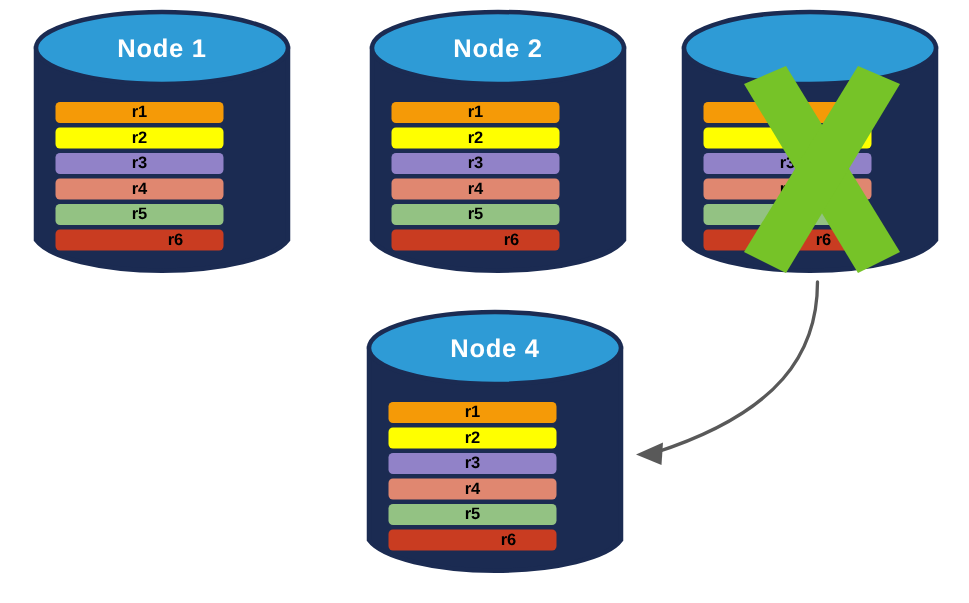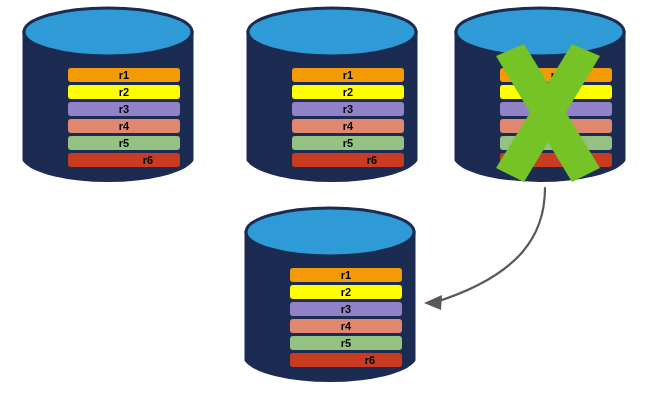--- a/index.html
+++ b/index.html
@@ -36,21 +36,21 @@
     text-align: center;
     color: #ffffff;
     font-size: 17px;
     font-weight: bold;
     letter-spacing: 0.5px;
     z-index: 3;
     pointer-events: none;
   }
   .rows {
     position: absolute;
-    left: 46px;
+    left: 15px;
     top: 62px;
     width: 112px;
     z-index: 2;
   }
   .row {
     height: 14px;
     margin-bottom: 3px;
     border-radius: 3px;
     text-align: center;
     font-size: 11px;
@@ -79,35 +79,37 @@
 </head>
 <body>
 
 <div id="canvas">
 
   <div class="node" style="left:22px; top:6px;">
     <svg class="cyl-svg" viewBox="0 0 172 180">
       <path d="M2,26 L2,154 A86,26 0 0 0 170,154 L170,26 Z" fill="#1B2B52" stroke="#1B2B52" stroke-width="3"></path>
       <ellipse cx="86" cy="26" rx="84" ry="24" fill="#2E9BD6" stroke="#1B2B52" stroke-width="3"></ellipse>
     </svg>
+    <div class="node-title">Node  1</div>
     <div class="rows">
       <div class="row" style="background:#F59A07;">r1</div>
       <div class="row" style="background:#FFFF00;">r2</div>
       <div class="row" style="background:#9182C8;">r3</div>
       <div class="row" style="background:#E08770;">r4</div>
       <div class="row" style="background:#93C283;">r5</div>
       <div class="row" style="background:#C93C21;">r6</div>
     </div>
   </div>
 
   <div class="node" style="left:246px; top:6px;">
     <svg class="cyl-svg" viewBox="0 0 172 180">
       <path d="M2,26 L2,154 A86,26 0 0 0 170,154 L170,26 Z" fill="#1B2B52" stroke="#1B2B52" stroke-width="3"></path>
       <ellipse cx="86" cy="26" rx="84" ry="24" fill="#2E9BD6" stroke="#1B2B52" stroke-width="3"></ellipse>
     </svg>
+    <div class="node-title">Node  2</div>
     <div class="rows">
       <div class="row" style="background:#F59A07;">r1</div>
       <div class="row" style="background:#FFFF00;">r2</div>
       <div class="row" style="background:#9182C8;">r3</div>
       <div class="row" style="background:#E08770;">r4</div>
       <div class="row" style="background:#93C283;">r5</div>
       <div class="row" style="background:#C93C21;">r6</div>
     </div>
   </div>
 
@@ -129,20 +131,21 @@
   <svg class="xmark" style="left:488px; top:44px; width:120px; height:146px;" viewBox="0 0 120 146">
     <polygon points="8,12 36,0 112,124 84,138" fill="#76C328"></polygon>
     <polygon points="112,12 84,0 8,124 36,138" fill="#76C328"></polygon>
   </svg>
 
   <div class="node" style="left:244px; top:206px;">
     <svg class="cyl-svg" viewBox="0 0 172 180">
       <path d="M2,26 L2,154 A86,26 0 0 0 170,154 L170,26 Z" fill="#1B2B52" stroke="#1B2B52" stroke-width="3"></path>
       <ellipse cx="86" cy="26" rx="84" ry="24" fill="#2E9BD6" stroke="#1B2B52" stroke-width="3"></ellipse>
     </svg>
+    <div class="node-title">Node  4</div>
     <div class="rows">
       <div class="row" style="background:#F59A07;">r1</div>
       <div class="row" style="background:#FFFF00;">r2</div>
       <div class="row" style="background:#9182C8;">r3</div>
       <div class="row" style="background:#E08770;">r4</div>
       <div class="row" style="background:#93C283;">r5</div>
       <div class="row" style="background:#C93C21;">r6</div>
     </div>
   </div>
 

